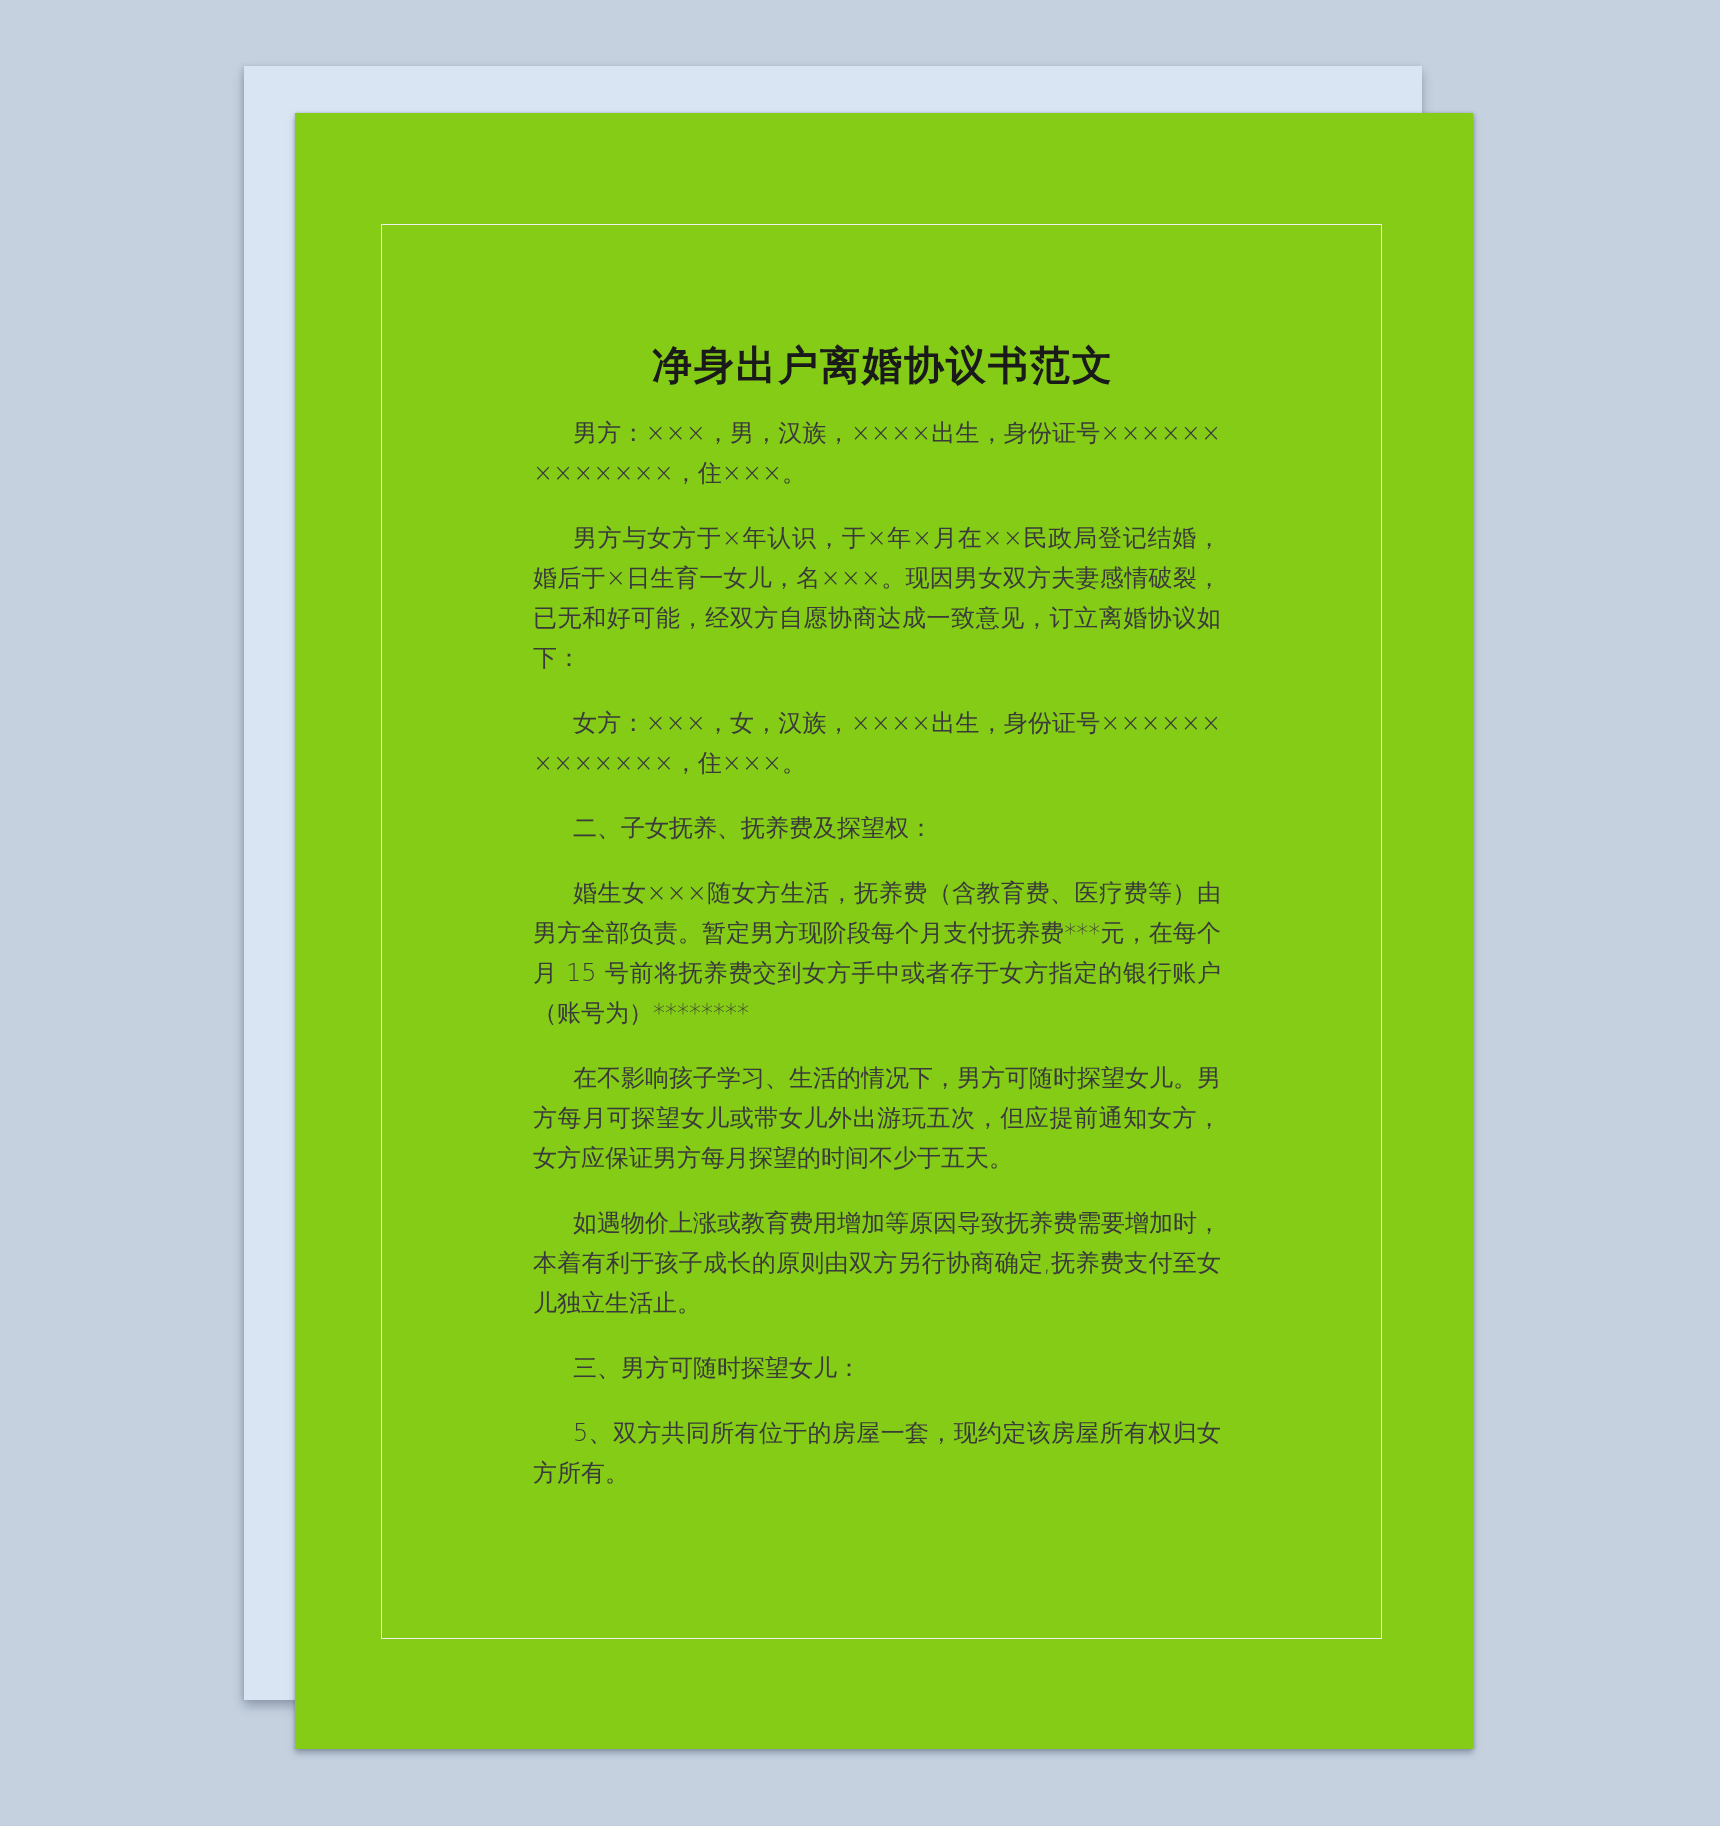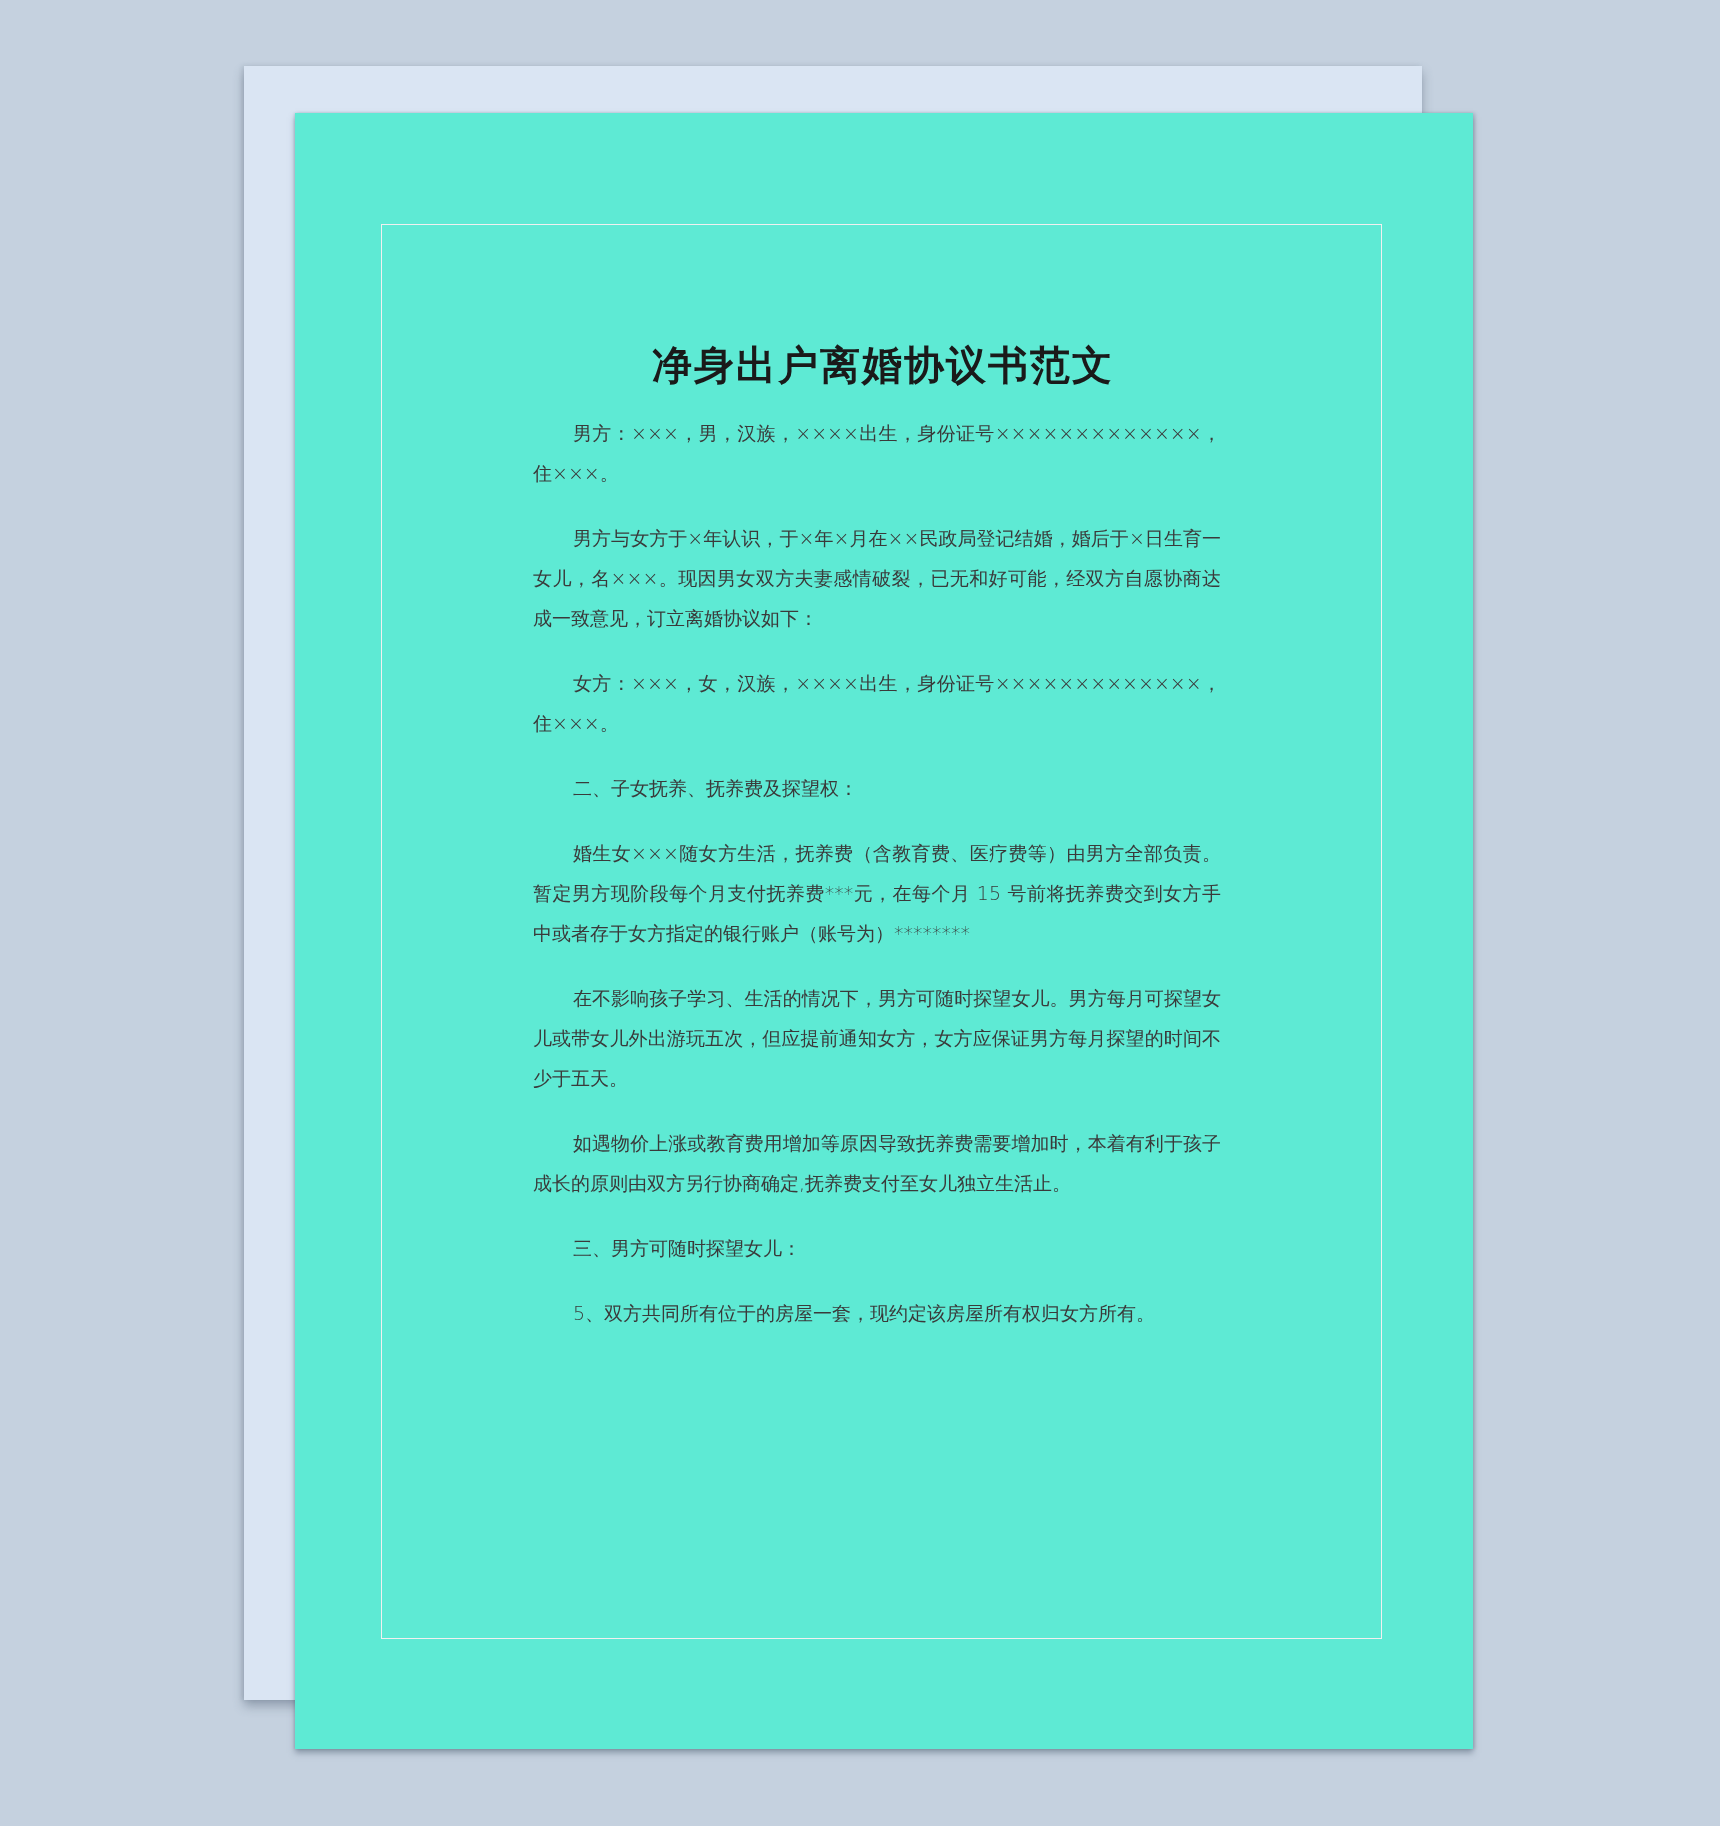--- a/index.html
+++ b/index.html
@@ -22,21 +22,21 @@
     height: 1634px;
     background: #dae5f3;
     box-shadow: 0 6px 10px rgba(80, 95, 115, 0.45), -2px 0 4px rgba(80, 95, 115, 0.15);
   }
   .front-page {
     position: absolute;
     left: 295px;
     top: 113px;
     width: 1178px;
     height: 1636px;
-    background: #5eead4;
+    background: #84cc16;
     box-shadow: 0 4px 6px rgba(80, 95, 115, 0.5), 2px 0 3px rgba(80, 95, 115, 0.2), -1px 0 2px rgba(80,95,115,0.15);
   }
   .inner-frame {
     position: absolute;
     left: 86px;
     top: 111px;
     width: 1001px;
     height: 1415px;
     border: 1px solid #f0f0f0;
     box-sizing: border-box;
@@ -51,21 +51,21 @@
   .doc-title {
     text-align: center;
     font-size: 40px;
     font-weight: bold;
     color: #1a1a1a;
     letter-spacing: 2px;
     margin: 0 0 18px 0;
     line-height: 60px;
   }
   .para {
-    font-size: 19px;
+    font-size: 24px;
     line-height: 40px;
     text-indent: 40px;
     margin: 0 12px 25px 0;
     text-align: justify;
     word-break: break-all;
     font-family: "DejaVu Sans", "Liberation Sans", sans-serif;
     font-weight: 300;
     color: #3a3a3a;
   }
 </style>

